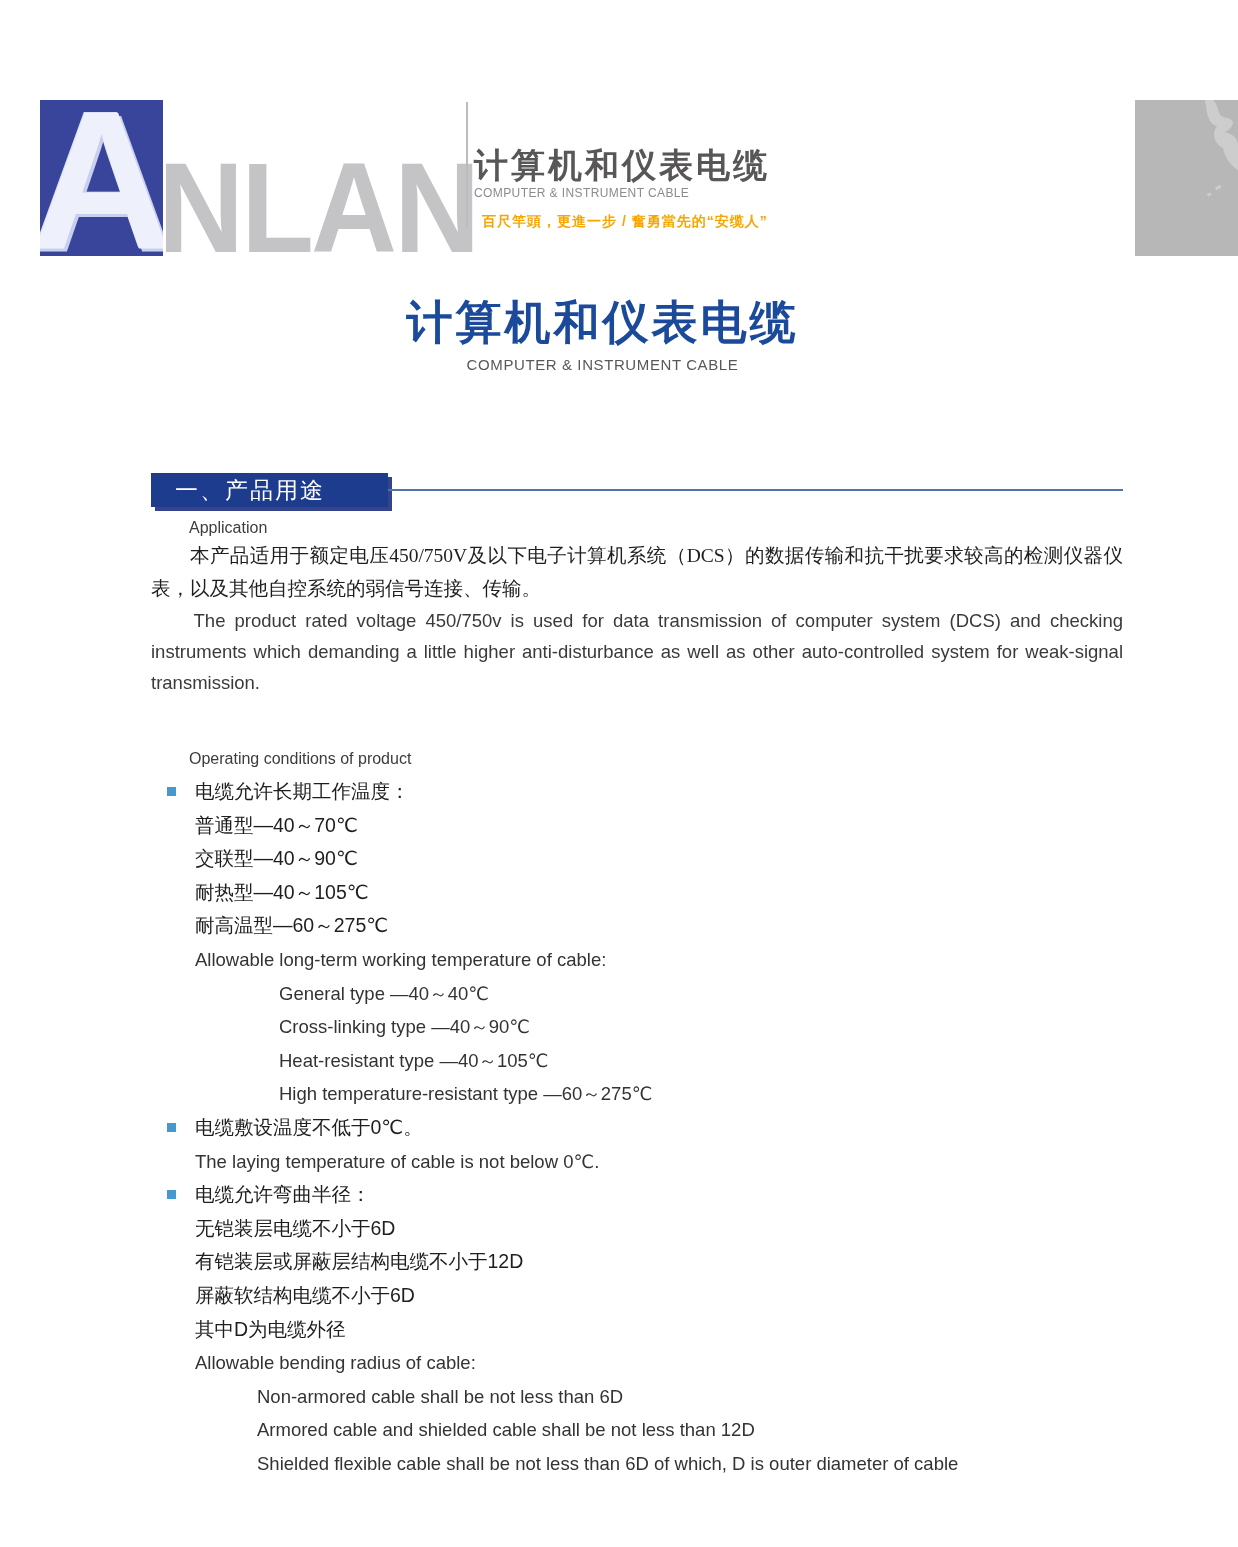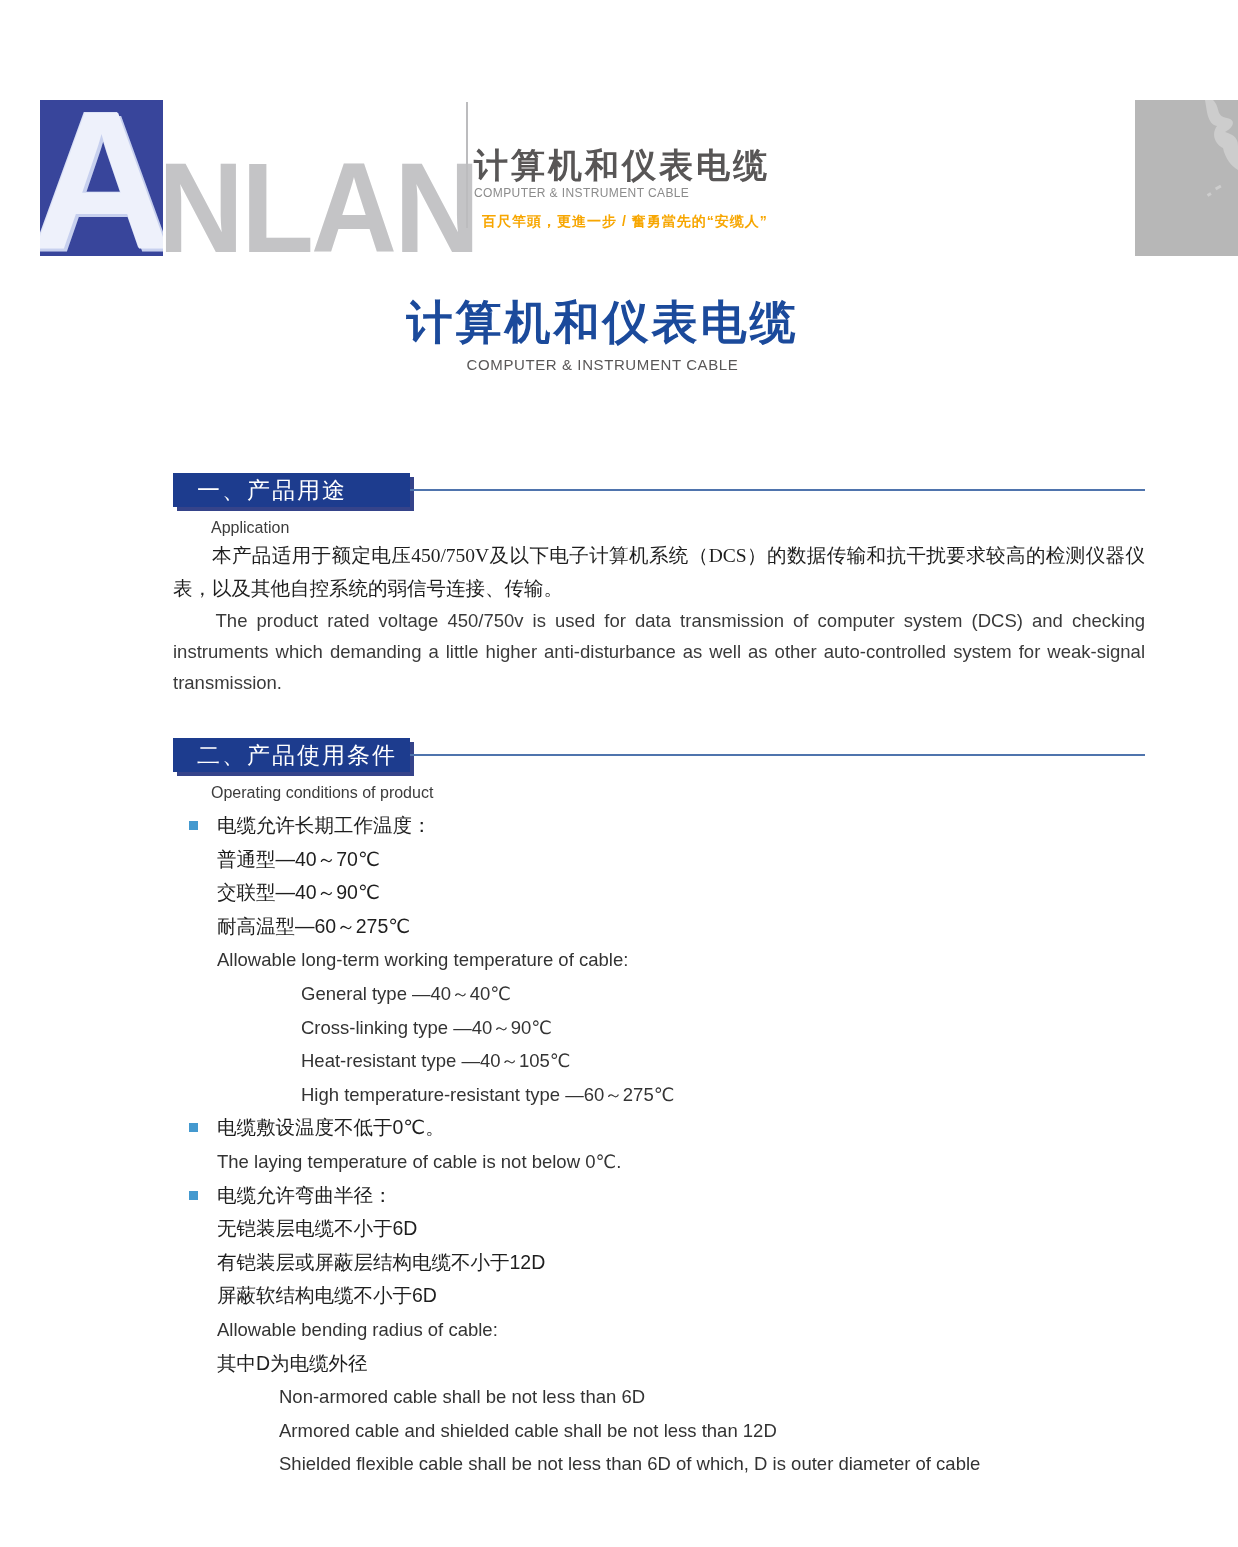--- a/index.html
+++ b/index.html
@@ -27,21 +27,21 @@
   .masthead-title{font-size:34px;font-weight:bold;color:#585656;letter-spacing:3px;line-height:38px;}
   .masthead-sub{font-size:12px;color:#8b8b8b;letter-spacing:0.4px;margin-top:2px;}
   .masthead-slogan{font-size:14px;font-weight:bold;color:#f7a600;margin-top:13px;padding-left:8px;letter-spacing:1px;}
   .corner-box{position:absolute;right:0;top:100px;width:103px;height:156px;background:#b7b7b7;overflow:hidden;}
   .corner-box svg{display:block;}
   
   .page-title{position:absolute;top:294px;left:0;width:1205px;text-align:center;}
   .page-title-cn{margin:0;font-size:46px;font-weight:bold;color:#1b4a9b;letter-spacing:3px;line-height:56px;}
   .page-title-en{font-size:15px;color:#595757;letter-spacing:0.6px;margin-top:6px;}
   
-  .sec{position:absolute;left:173px;width:972px;}
+  .sec{position:absolute;left:151px;width:972px;}
   .sec-1{top:473px;}
   .sec-2{top:738px;}
   .sec-head{display:flex;align-items:center;}
   .sec-bar{
     width:237px;height:34px;background:#1d3c8e;color:#ffffff;
     display:flex;align-items:center;padding-left:24px;box-sizing:border-box;
     font-size:23px;letter-spacing:2px;
     box-shadow:4px 4px 0 #35438a;
   }
   .sec-rule{flex:1;height:2px;background:#4f74ad;}
@@ -93,39 +93,37 @@
         <span>一、产品用途</span>
       </div>
       <div class="sec-rule"></div>
     </div>
     <div class="sec-sub">Application</div>
     <p class="para para-cn">本产品适用于额定电压450/750V及以下电子计算机系统（DCS）的数据传输和抗干扰要求较高的检测仪器仪表，以及其他自控系统的弱信号连接、传输。</p>
     <p class="para para-en">The product rated voltage 450/750v is used for data transmission of computer system (DCS) and checking instruments which demanding a little higher anti-disturbance as well as other auto-controlled system for weak-signal transmission.</p>
   </section>
 
   <section class="sec sec-2">
-    <div class="sec-head">
-      <div class="sec-bar">
-        <span>二、产品使用条件</span>
-      </div>
-      <div class="sec-rule"></div>
-    </div>
     <div class="sec-sub">Operating conditions of product</div>
     <div class="cond-list">
         <div class="cond-row indent-0">
     <span class="bullet"></span>
     <span class="cond-text">电缆允许长期工作温度：</span>
   </div>
         <div class="cond-row indent-0">
     
     <span class="cond-text">普通型—40～70℃</span>
   </div>
         <div class="cond-row indent-0">
     
     <span class="cond-text">交联型—40～90℃</span>
+  </div>
+        <div class="cond-row indent-0">
+    
+    <span class="cond-text">耐热型—40～105℃</span>
   </div>
         <div class="cond-row indent-0">
     
     <span class="cond-text">耐高温型—60～275℃</span>
   </div>
         <div class="cond-row indent-0 en">
     
     <span class="cond-text">Allowable long-term working temperature of cable:</span>
   </div>
         <div class="cond-row indent-1 en">
@@ -161,27 +159,27 @@
     <span class="cond-text">无铠装层电缆不小于6D</span>
   </div>
         <div class="cond-row indent-0">
     
     <span class="cond-text">有铠装层或屏蔽层结构电缆不小于12D</span>
   </div>
         <div class="cond-row indent-0">
     
     <span class="cond-text">屏蔽软结构电缆不小于6D</span>
   </div>
+        <div class="cond-row indent-0">
+    
+    <span class="cond-text">其中D为电缆外径</span>
+  </div>
         <div class="cond-row indent-0 en">
     
     <span class="cond-text">Allowable bending radius of cable:</span>
-  </div>
-        <div class="cond-row indent-0">
-    
-    <span class="cond-text">其中D为电缆外径</span>
   </div>
         <div class="cond-row indent-2 en">
     
     <span class="cond-text">Non-armored cable shall be not less than 6D</span>
   </div>
         <div class="cond-row indent-2 en">
     
     <span class="cond-text">Armored cable and shielded cable shall be not less than 12D</span>
   </div>
         <div class="cond-row indent-2 en">

